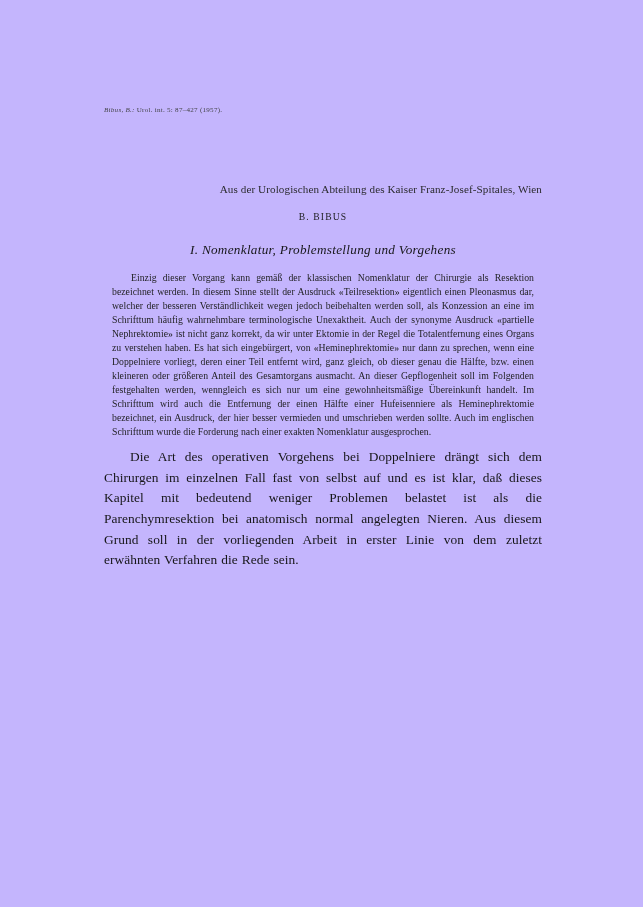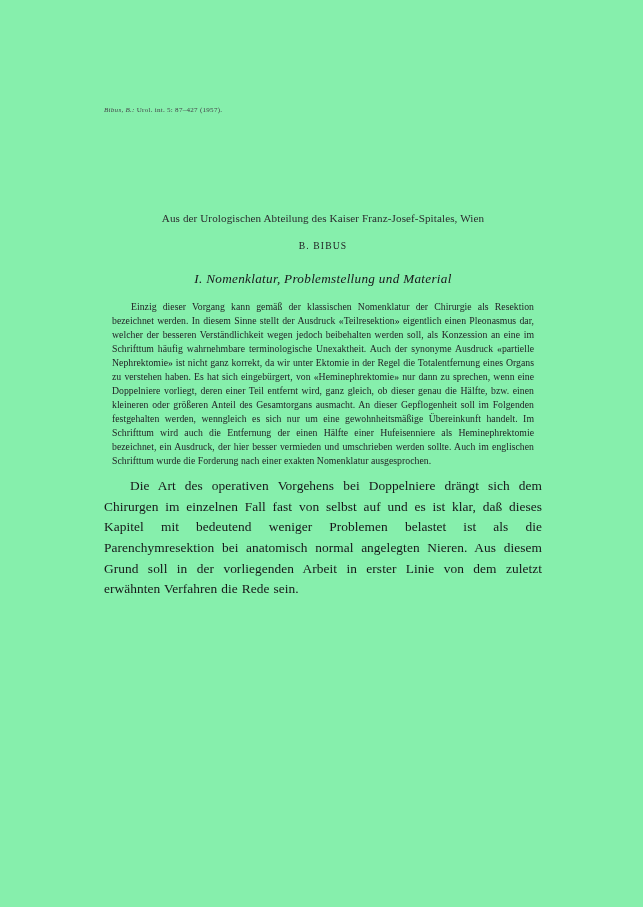--- a/index.html
+++ b/index.html
@@ -11,21 +11,21 @@
     height: 907px;
     background: #fefefe;
     font-family: "Liberation Serif", "DejaVu Serif", serif;
     color: #1b1b1b;
     overflow: hidden;
   }
   .page {
     position: relative;
     width: 643px;
     height: 907px;
-    background: #86efac;
+    background: #c4b5fd;
   }
   .content {
     position: absolute;
     left: 104px;
     top: 106px;
     width: 438px;
   }
 
   
   .citation {
@@ -35,22 +35,22 @@
     color: #45454a;
     margin-bottom: 0;
     white-space: nowrap;
   }
   .citation .roman {
     font-style: normal;
   }
 
   
   .affiliation {
-    margin-top: 96px;
-    text-align: center;
+    margin-top: 67px;
+    text-align: right;
     font-size: 11.1px;
     line-height: 1.45;
     color: #2b2b2e;
     letter-spacing: 0.1px;
   }
   .affiliation .sub {
     font-size: 10.4px;
   }
   .affiliation .sub em {
     font-style: italic;
@@ -133,21 +133,21 @@
     </div>
 
     <div class="affiliation">
       <div>Aus der Urologischen Abteilung des Kaiser Franz-Josef-Spitales, Wien</div>
     </div>
 
 
 
     <div class="author">B. BIBUS</div>
 
-    <div class="section-heading">I. Nomenklatur, Problemstellung und Material</div>
+    <div class="section-heading">I. Nomenklatur, Problemstellung und Vorgehens</div>
 
 
     <p class="body-small">Einzig dieser Vorgang kann gemäß der klassischen Nomenklatur der Chirurgie als Resektion bezeichnet werden. In diesem Sinne stellt der Ausdruck «Teilresektion» eigentlich einen Pleonasmus dar, welcher der besseren Verständlichkeit wegen jedoch beibehalten werden soll, als Konzession an eine im Schrifttum häufig wahrnehmbare terminologische Unexaktheit. Auch der synonyme Ausdruck «partielle Nephrektomie» ist nicht ganz korrekt, da wir unter Ektomie in der Regel die Totalentfernung eines Organs zu verstehen haben. Es hat sich eingebürgert, von «Heminephrektomie» nur dann zu sprechen, wenn eine Doppelniere vorliegt, deren einer Teil entfernt wird, ganz gleich, ob dieser genau die Hälfte, bzw. einen kleineren oder größeren Anteil des Gesamtorgans ausmacht. An dieser Gepflogenheit soll im Folgenden festgehalten werden, wenngleich es sich nur um eine gewohnheitsmäßige Übereinkunft handelt. Im Schrifttum wird auch die Entfernung der einen Hälfte einer Hufeisenniere als Heminephrektomie bezeichnet, ein Ausdruck, der hier besser vermieden und umschrieben werden sollte. Auch im englischen Schrifttum wurde die Forderung nach einer exakten Nomenklatur ausgesprochen.</p>
 
     <p class="body-large last">Die Art des operativen Vorgehens bei Doppelniere drängt sich dem Chirurgen im einzelnen Fall fast von selbst auf und es ist klar, daß dieses Kapitel mit bedeutend weniger Problemen belastet ist als die Parenchymresektion bei anatomisch normal angelegten Nieren. Aus diesem Grund soll in der vorliegenden Arbeit in erster Linie von dem zuletzt erwähnten Verfahren die Rede sein.</p>
 
   </div>
 </div>
 
 </body></html>

